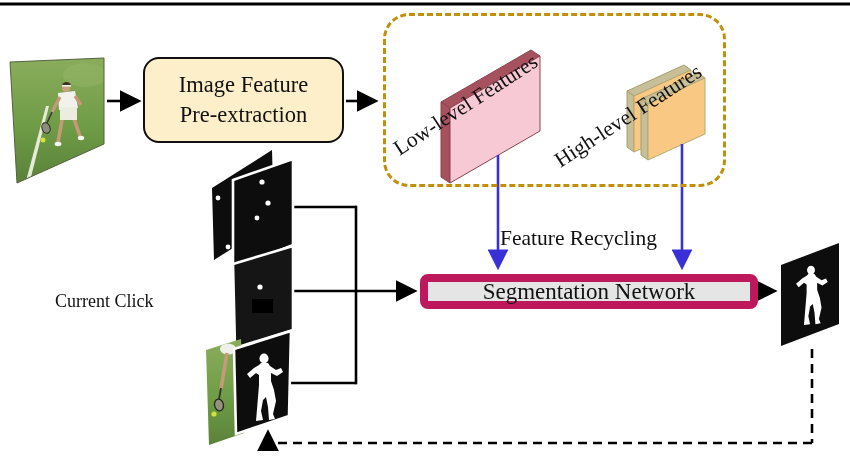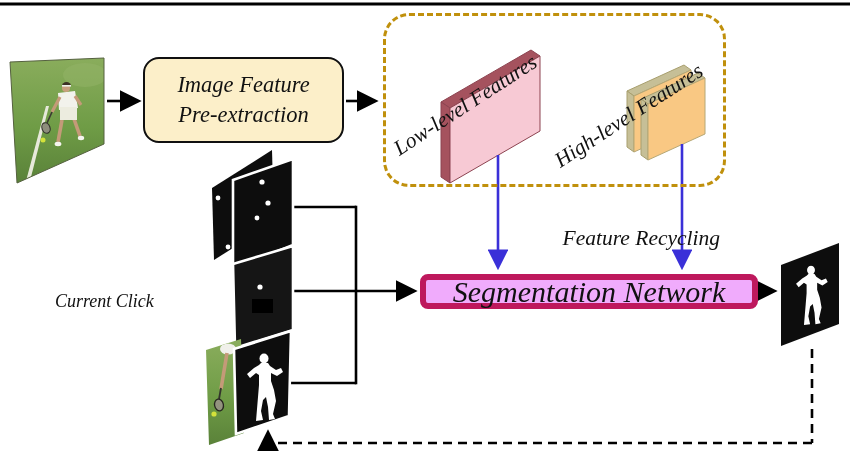--- a/index.html
+++ b/index.html
@@ -1,32 +1,32 @@
 <!DOCTYPE html>
 <html><head>
 <meta charset="utf-8">
 <style>
   html,body{margin:0;padding:0;background:#ffffff;}
   #fig{position:relative;width:850px;height:457px;background:#fff;overflow:hidden;
-       font-family:"Liberation Serif","DejaVu Serif",serif;color:#111;font-style:italic;}
+       font-family:"Liberation Serif","DejaVu Serif",serif;color:#111;}
   #diagram-svg{position:absolute;left:0;top:0;}
   .lbl{position:absolute;white-space:nowrap;color:#111;}
   .node-box{position:absolute;box-sizing:border-box;display:flex;flex-direction:column;
             align-items:center;justify-content:center;text-align:center;}
   #pre-extraction-box{left:143px;top:57px;width:201px;height:86px;background:#fcefc9;
             border:2.2px solid #101010;border-radius:16px;font-size:22.5px;line-height:30px;}
-  #segmentation-box{left:420px;top:274px;width:338px;height:35px;background:#f0abfc;
-            border:6px solid #be185d;border-radius:8px;font-size:30px;line-height:31px;}
+  #segmentation-box{left:420px;top:274px;width:338px;height:35px;background:#e5e5e5;
+            border:8px solid #be185d;border-radius:8px;font-size:23px;line-height:31px;}
   #feature-cache-box{left:383px;top:13px;width:343px;height:174px;border:3.2px dashed #c0900c;
             border-radius:26px;background:transparent;}
   #low-level-label{left:396px;top:138px;font-size:21.5px;transform:rotate(-33deg);
             transform-origin:0 50%;}
   #high-level-label{left:557px;top:150px;font-size:21.5px;transform:rotate(-33deg);
             transform-origin:0 50%;}
-  #feature-recycling-label{left:500px;top:226px;width:220px;text-align:right;font-size:21.5px;}
+  #feature-recycling-label{left:500px;top:226px;width:220px;text-align:left;font-size:21.5px;}
   #historical-clicks-label{left:28px;top:207px;font-size:22px;}
   #current-click-label{left:55px;top:291px;font-size:18px;}
   .txt{pointer-events:none;}
 </style>
 </head>
 <body>
 
 <div id="fig">
 
   <svg id="diagram-svg" width="850" height="457" viewBox="0 0 850 457">

